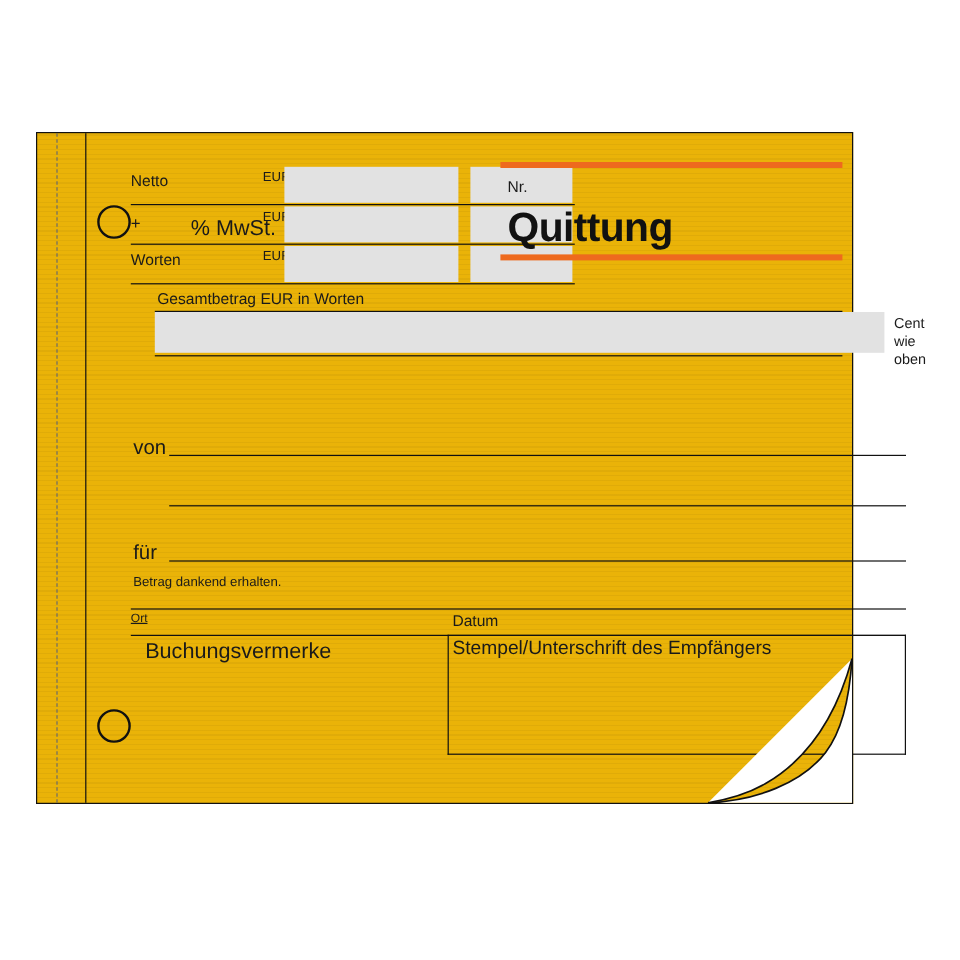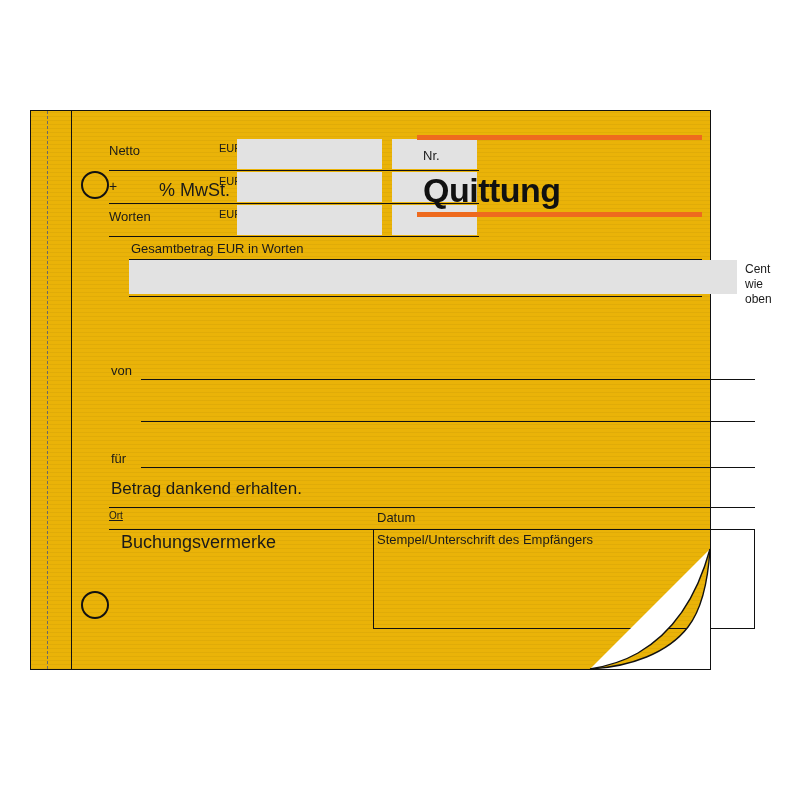--- a/index.html
+++ b/index.html
@@ -217,38 +217,38 @@
     width: 66px;
     border-bottom: 1px solid #111;
     margin: 0 3px;
     vertical-align: 2px;
   }
 
   
   .entry-label {
     position: absolute;
     left: 2px;
-    font-size: 13px;
+    font-size: 17px;
     text-align: center;
   }
   .rule-line {
     position: absolute;
     height: 0;
     border-top: 1px solid #111;
   }
   #von-label { top: 252px; }
   #von-rule { left: 32px; top: 268px; width: 614px; }
   #mid-rule { left: 32px; top: 310px; width: 614px; }
   #fuer-label { top: 340px; }
   #fuer-rule { left: 32px; top: 356px; width: 614px; }
   #dankend-text {
     position: absolute;
     left: 2px;
     top: 368px;
-    font-size: 17px;
+    font-size: 11px;
   }
 
   
   #bottom-block {
     position: absolute;
     left: 0;
     top: 396px;
     width: 646px;
   }
   #bottom-top-rule {
@@ -263,21 +263,21 @@
   #datum-label { position: absolute; left: 268px; top: 3px; font-size: 13px; }
   #bottom-second-rule {
     position: absolute;
     left: 0;
     top: 22px;
     width: 646px;
     height: 0;
     border-top: 1px solid #111;
   }
   #buchung-label { position: absolute; left: 12px; top: 25px; font-size: 18px; }
-  #stempel-label { position: absolute; left: 268px; top: 25px; font-size: 13px; }
+  #stempel-label { position: absolute; left: 268px; top: 25px; font-size: 16px; }
   #bottom-vrule {
     position: absolute;
     left: 264px;
     top: 22px;
     width: 0;
     height: 100px;
     border-left: 1px solid #111;
   }
   #bottom-box-right {
     position: absolute;

